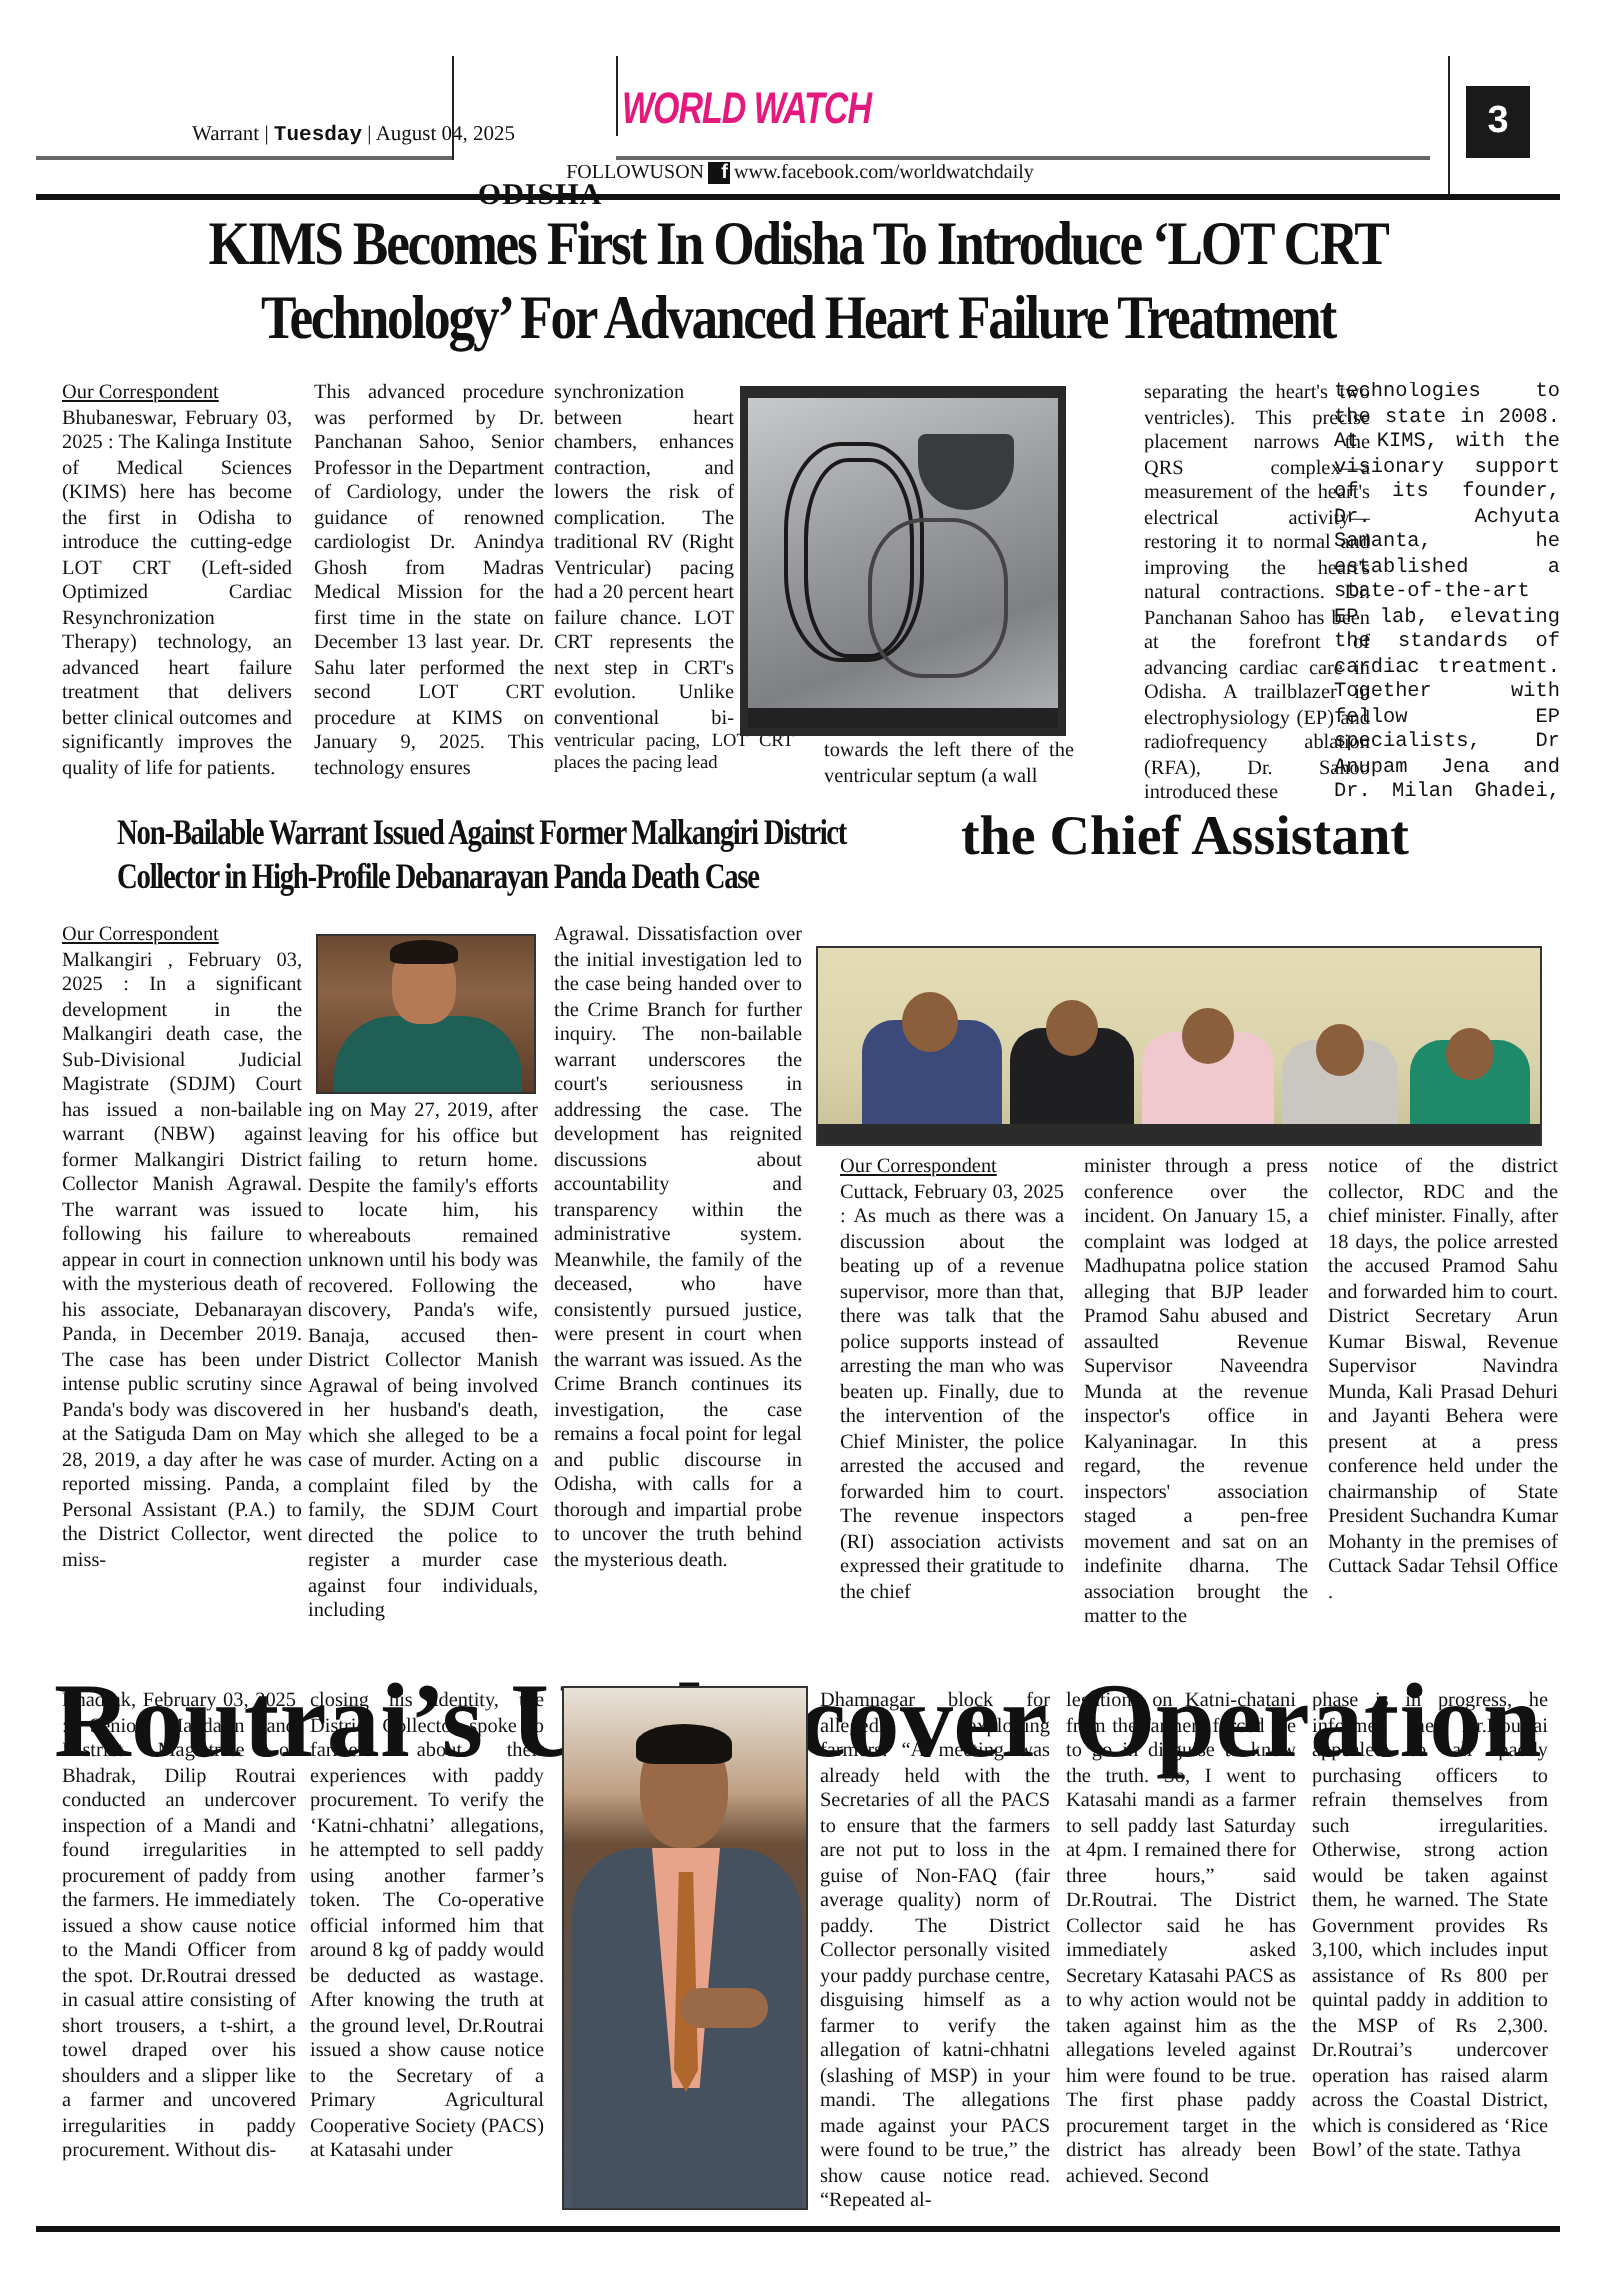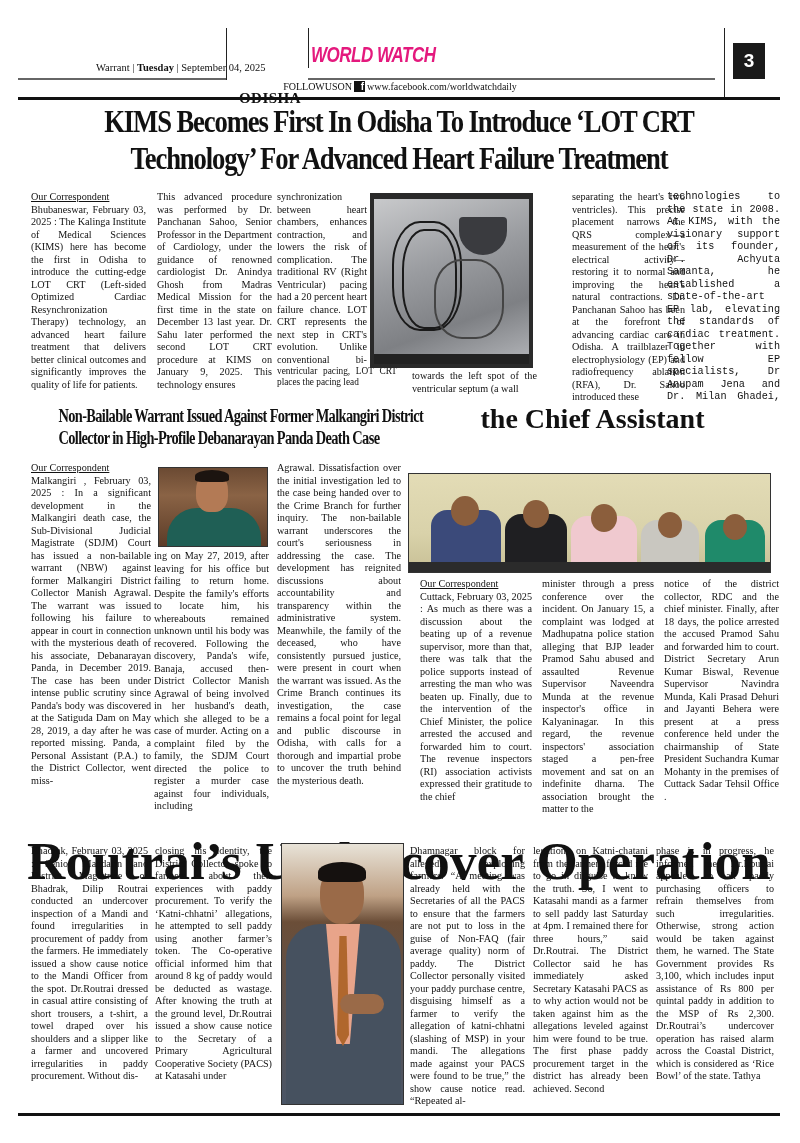--- a/index.html
+++ b/index.html
@@ -2,21 +2,21 @@
 <html><head>
 <meta charset="utf-8">
 <style>
   * { box-sizing: border-box; margin: 0; padding: 0; }
   html, body { width: 800px; height: 1143px; background: #ffffff; overflow: hidden; }
   body { position: relative; font-family: "Liberation Serif", serif; color: #111; }
 
   
   .masthead { position: absolute; left: 0; top: 0; width: 800px; height: 100px; }
   .dateline { position: absolute; left: 96px; top: 62px; width: 130px; font-size: 10.5px; white-space: nowrap; font-family: "Liberation Serif", serif; }
-  .dateline b { font-family: Liberation Serif, serif; font-weight: bold; }
+  .dateline b { font-family: Liberation Mono, monospace; font-weight: bold; }
   .vline { position: absolute; background: #222; width: 1px; }
   .section-name { position: absolute; left: 230px; top: 42px; width: 80px; text-align: center; font-weight: bold; font-size: 15px; letter-spacing: 0.5px; margin-top: 48px; }
   .hline-gray { position: absolute; height: 2px; background: #666; }
   .logo { position: absolute; left: 311px; top: 42px; font-family: "Liberation Sans", sans-serif; font-weight: bold; color: #e4197d; font-size: 17px; font-style: italic; letter-spacing: -0.5px; transform: scaleY(1.3); transform-origin: left top; }
   .page-num { position: absolute; left: 733px; top: 43px; width: 32px; height: 36px; background: #1a1a1a; color: #fff; font-family: "Liberation Sans", sans-serif; font-weight: bold; font-size: 19px; display: flex; align-items: center; justify-content: center; }
   .follow { position: absolute; left: 0; width: 800px; top: 81px; text-align: center; font-size: 10px; display: flex; justify-content: center; align-items: center; gap: 2px; }
   .follow .fb { display: inline-block; width: 11px; height: 11px; background: #111; color: #fff; font-family: "Liberation Sans", sans-serif; font-weight: bold; font-size: 10px; line-height: 12px; text-align: right; padding-right: 1px; }
   .rule-thick { position: absolute; left: 18px; width: 762px; height: 3px; background: #111; }
 
   
@@ -59,21 +59,21 @@
 </style>
 </head>
 <body>
 
 <div class="masthead">
   <div class="dateline">
     <span>Warrant</span>
     <span>|</span>
     <b>Tuesday</b>
     <span>|</span>
-    <span>September 04, 2025</span>
+    <span>August 04, 2025</span>
   </div>
   <div class="vline" style="left:226px; top:28px; height:52px;"></div>
   <div class="section-name">ODISHA</div>
   <div class="vline" style="left:308px; top:28px; height:40px;"></div>
   <div class="logo" style="color: rgb(228, 25, 125);">WORLD WATCH</div>
   <div class="vline" style="left:724px; top:28px; height:72px;"></div>
   <div class="hline-gray" style="left:18px; top:78px; width:208px;"></div>
   <div class="hline-gray" style="left:308px; top:78px; width:407px;"></div>
   <div class="page-num">3</div>
   <div class="follow">
@@ -104,21 +104,21 @@
 </div>
 
 <div class="photo photo-xray">
   <div class="device"></div>
   <div class="lead" style="left:18px; top:22px; width:70px; height:110px;"></div>
   <div class="lead" style="left:28px; top:30px; width:55px; height:100px;"></div>
   <div class="lead" style="left:60px; top:60px; width:70px; height:80px; border-color:#444;"></div>
   <div class="base"></div>
 </div>
 <div class="col" style="left:412px; top:370px; width:125px; height:30px;">
-  <p>towards the left spot of the ventricular septum (a wall</p>
+  <p>towards the left there of the ventricular septum (a wall</p>
 </div>
 
 <div class="col" style="left:560px; top:191px; width:113px; height:212px;margin-left:12px;">
   <p>separating the heart's two ventricles). This precise placement narrows the QRS complex—a measurement of the heart's electrical activity—restoring it to normal and improving the heart's natural contractions. Dr. Panchanan Sahoo has been at the forefront of advancing cardiac care in Odisha. A trailblazer in electrophysiology (EP) and radiofrequency ablation (RFA), Dr. Sahoo introduced these</p>
 </div>
 <div class="col" style="left:667px; top:191px; width:113px; height:212px;font-family:Liberation Mono, monospace;">
   <p>technologies to the state in 2008. At KIMS, with the visionary support of its founder, Dr. Achyuta Samanta, he established a state-of-the-art EP lab, elevating the standards of cardiac treatment. Together with fellow EP specialists, Dr Anupam Jena and Dr. Milan Ghadei, Dr. Sahoo has successfully treated numerous patients with complex cardiac conditions, utilizing advanced EP and RFA procedures.</p>
 </div>
 
 <div class="hl-sub">

